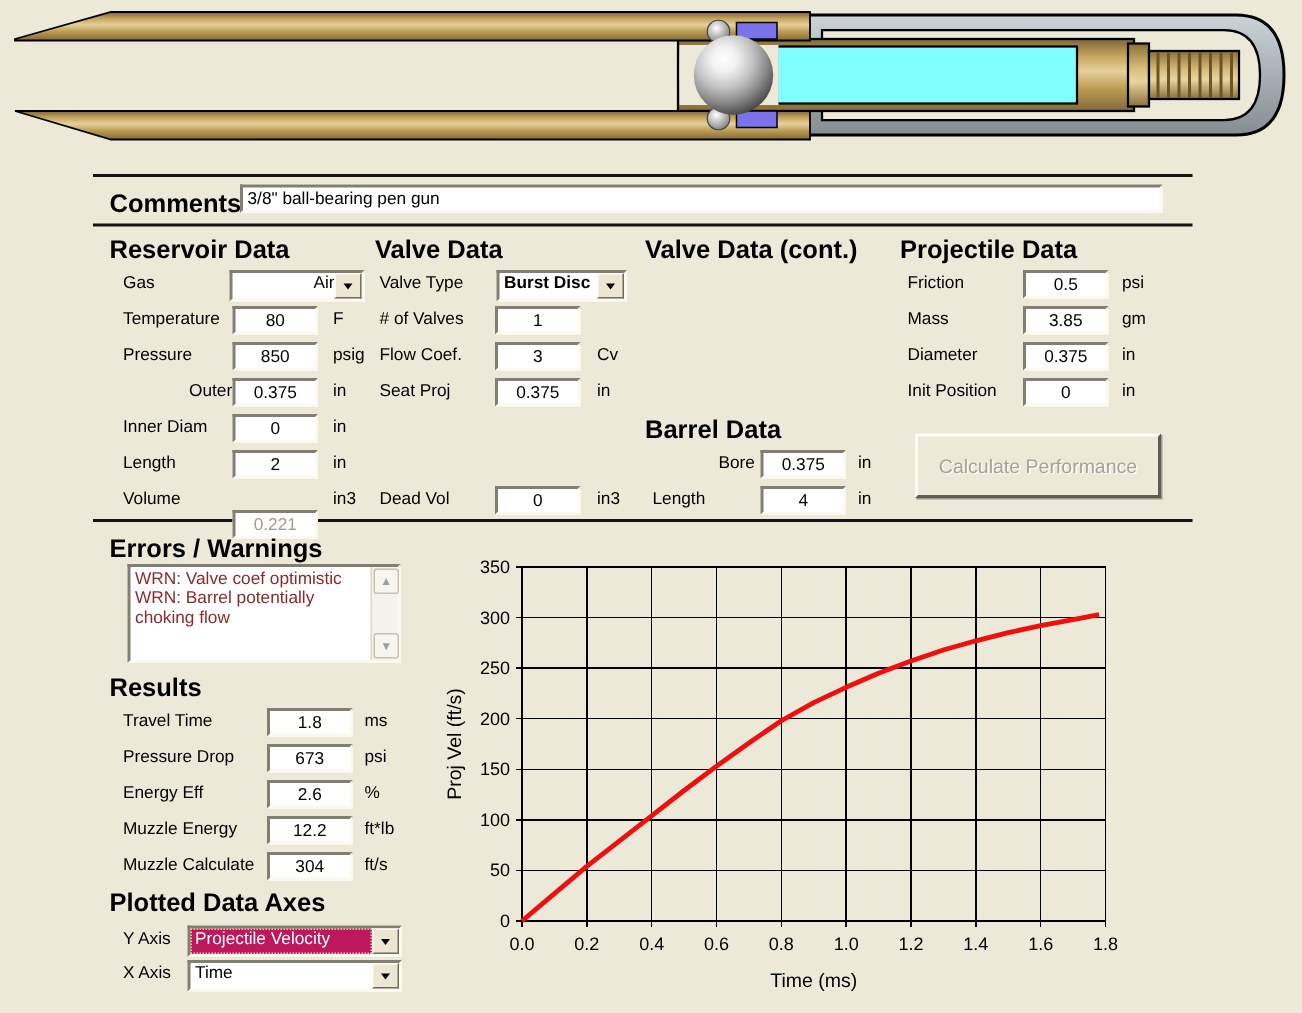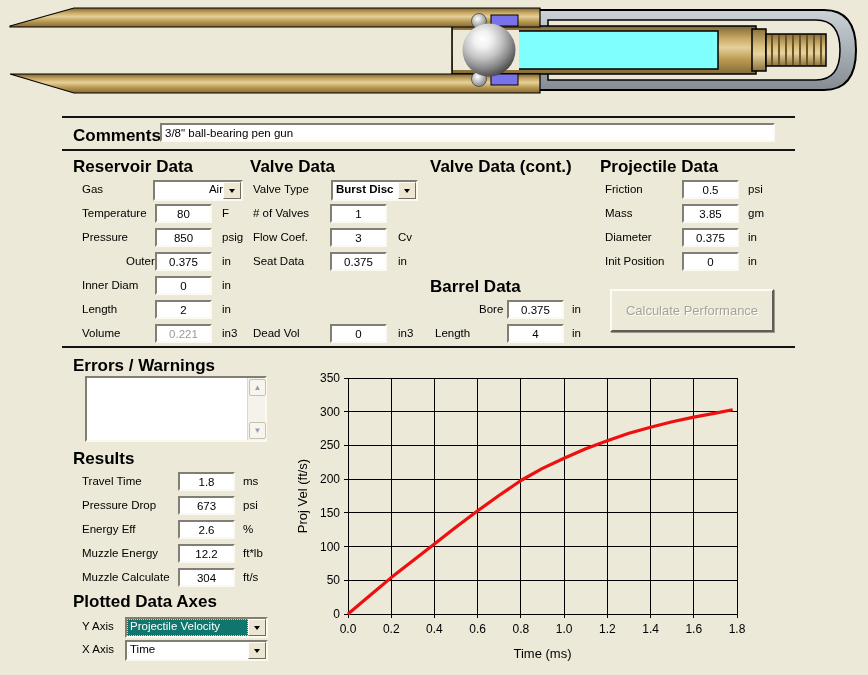--- a/index.html
+++ b/index.html
@@ -6,25 +6,25 @@
   body{background:#ece9d8;font-family:"Liberation Sans",sans-serif;-webkit-font-smoothing:none;}
   #app{position:relative;width:868px;height:675px;background:#ece9d8;overflow:hidden;}
   .lbl{position:absolute;font-size:11.5px;color:#000;white-space:nowrap;}
   .hdr{position:absolute;font-size:17px;font-weight:bold;color:#000;white-space:nowrap;}
   .unit{position:absolute;font-size:11.5px;color:#000;white-space:nowrap;}
   .rule{position:absolute;height:2px;background:#141414;}
   .txt{position:absolute;height:15px;background:#fff;border:2px solid;
        border-color:#827e71 #fbf9f0 #fbf9f0 #827e71;
        font:11.5px "Liberation Sans",sans-serif;text-align:center;padding:0;color:#000;}
   .txt.left{text-align:left;padding-left:3px;}
-  .txt.gray{color:#9d9a8e;}
+  .txt.gray{color:#9d9a8e;margin-top:16px;}
   .combo{position:absolute;height:17px;background:#fff;border:2px solid;
          border-color:#827e71 #fbf9f0 #fbf9f0 #827e71;display:flex;align-items:stretch;cursor:default;}
   .combo .val{flex:1;font-size:11.5px;padding:1px 0 0 3px;white-space:nowrap;overflow:hidden;color:#000;}
-  .combo.sel .val{background:#0f766e;color:#fff;outline:1px dotted #e8cfa0;outline-offset:-1px;}
+  .combo.sel .val{background:#be185d;color:#fff;outline:1px dotted #e8cfa0;outline-offset:-1px;}
   .combo .btn{width:16px;background:#ece6d2;border:1px solid;border-color:#fffdf6 #6f6c60 #6f6c60 #fffdf6;
               display:flex;align-items:center;justify-content:center;}
   .combo .arr{width:0;height:0;border-left:3.5px solid transparent;border-right:3.5px solid transparent;
               border-top:4px solid #000;}
   .pushbtn{position:absolute;background:#ece9d8;border:2px solid;
            border-color:#fdfbf2 #5f5d55 #5f5d55 #fdfbf2;box-shadow:1px 1px 0 #9c998c;
            font:13px "Liberation Sans",sans-serif;color:#a6a396;text-shadow:1px 1px 0 #fff;
            display:flex;align-items:center;justify-content:center;}
   .errbox{position:absolute;background:#fff;border:2px solid;
           border-color:#827e71 #fbf9f0 #fbf9f0 #827e71;}
@@ -149,21 +149,21 @@
     <div class="val">Burst Disc</div>
     <div class="btn">
         <div class="arr"></div>
       </div>
   </div>
   <div class="lbl" style="left:253px;top:207px;"># of Valves</div>
   <input class="txt" style="left: 330px; top: 204px; width: 53px;" value="1">
   <div class="lbl" style="left:253px;top:231px;">Flow Coef.</div>
   <input class="txt" style="left: 330px; top: 228px; width: 53px;" value="3">
   <div class="unit" style="left:398px;top:231px;">Cv</div>
-  <div class="lbl" style="left:253px;top:255px;">Seat Data</div>
+  <div class="lbl" style="left:253px;top:255px;">Seat Proj</div>
   <input class="txt" style="left: 330px; top: 252px; width: 53px;" value="0.375">
   <div class="unit" style="left:398px;top:255px;">in</div>
   <div class="lbl" style="left:253px;top:327px;">Dead Vol</div>
   <input class="txt" style="left: 330px; top: 324px; width: 53px;" value="0">
   <div class="unit" style="left:398px;top:327px;">in3</div>
 
   <div class="hdr" style="left:430px;top:157px;">Valve Data (cont.)</div>
   <div class="hdr" style="left:430px;top:277px;">Barrel Data</div>
   <div class="lbl" style="left:435px;top:303px;padding-left:44px;">Bore</div>
   <input class="txt" style="left: 507px; top: 300px; width: 53px;" value="0.375">
@@ -182,20 +182,24 @@
   <div class="lbl" style="left:605px;top:231px;">Diameter</div>
   <input class="txt" style="left: 682px; top: 228px; width: 53px;" value="0.375">
   <div class="unit" style="left:748px;top:231px;">in</div>
   <div class="lbl" style="left:605px;top:255px;">Init Position</div>
   <input class="txt" style="left: 682px; top: 252px; width: 53px;" value="0">
   <div class="unit" style="left:748px;top:255px;">in</div>
   <div class="pushbtn" style="left:610px;top:289px;width:160px;height:39px;">Calculate Performance</div>
 
   <div class="hdr" style="left:73px;top:356px;">Errors / Warnings</div>
   <div class="errbox" style="left:85px;top:376px;width:178px;height:62px;">
+    <div class="errlines" style="color:#8b2a2a;">
+      <div>WRN: Valve coef optimistic</div>
+      <div>WRN: Barrel potentially choking flow</div>
+    </div>
     <div class="sbar">
       <div class="sbtn" style="top:1px;">▲</div>
       <div class="sbtn" style="bottom:1px;">▼</div>
     </div>
   </div>
 
   <div class="hdr" style="left:73px;top:449px;">Results</div>
   <div class="lbl" style="left:82px;top:475px;">Travel Time</div>
   <input class="txt" readonly="" style="left: 178px; top: 472px; width: 53px;" value="1.8">
   <div class="unit" style="left:243px;top:475px;">ms</div>

